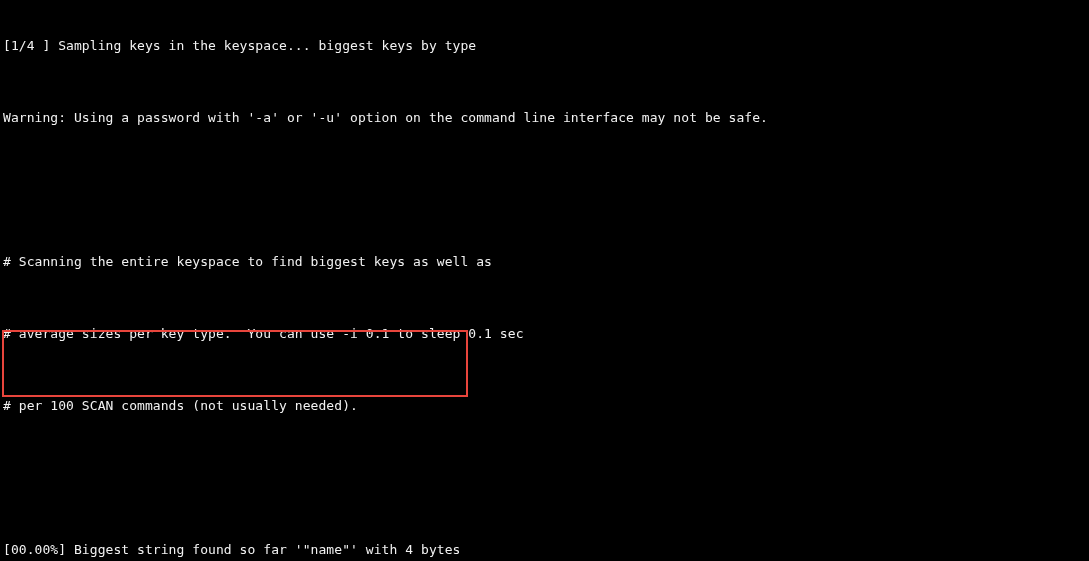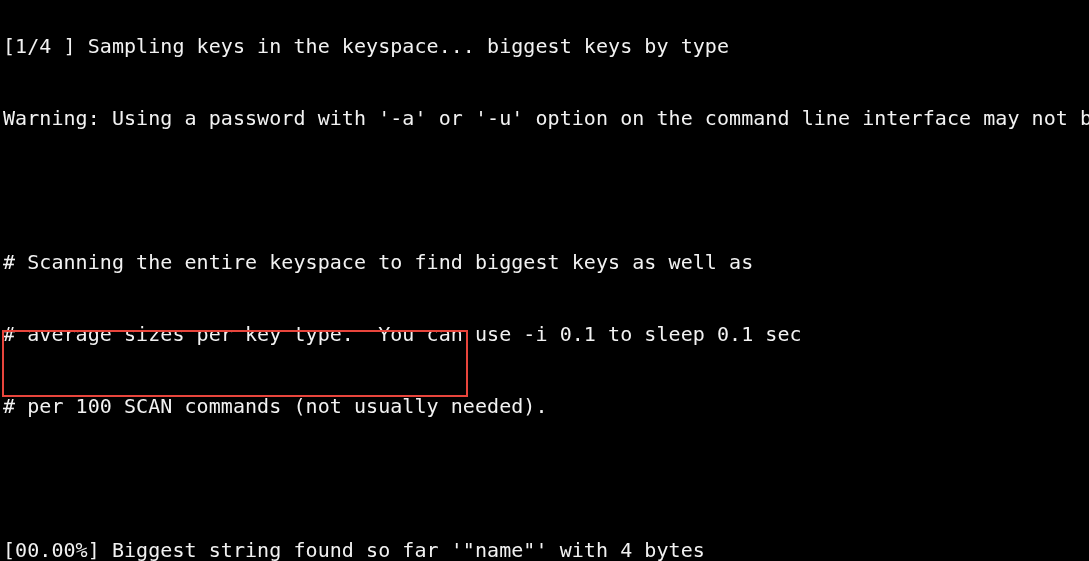--- a/index.html
+++ b/index.html
@@ -7,21 +7,21 @@
     padding: 0;
     background: #000000;
   }
   #screen {
     position: relative;
     width: 1089px;
     height: 561px;
     background: #000000;
     overflow: hidden;
     font-family: "DejaVu Sans Mono", "Liberation Mono", monospace;
-    font-size: 20px;
+    font-size: 13px;
     line-height: 24px;
     letter-spacing: 0.06px;
     color: #f2f2f2;
     -webkit-font-smoothing: none;
   }
   
   #terminal {
     position: absolute;
     left: 3px;
     top: -14px;

